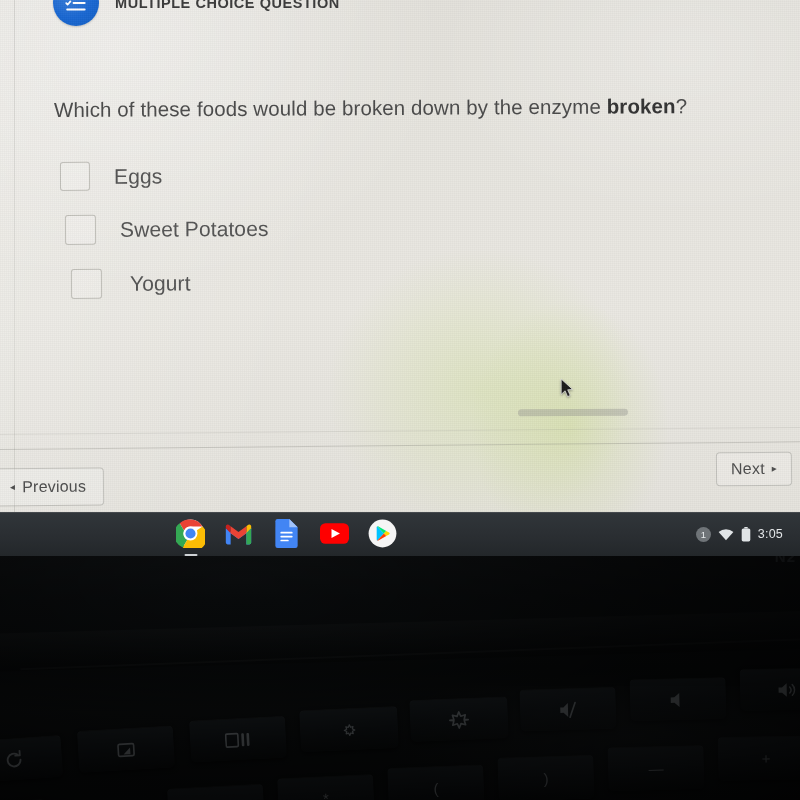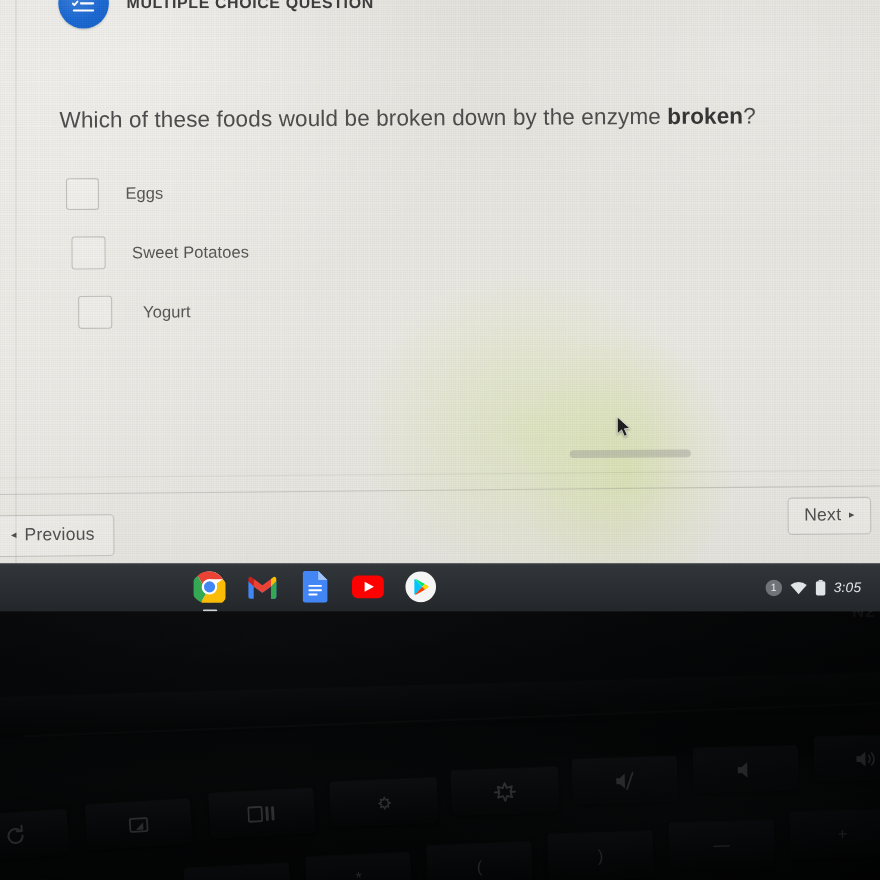--- a/index.html
+++ b/index.html
@@ -123,21 +123,21 @@
     border:1.6px solid #c0bfb9;
     border-radius:3px;
     background:rgba(255,255,255,.16);
     flex:0 0 auto;
   }
   .option:nth-child(2) .checkbox{ width:31px; height:30px; }
   .option:nth-child(3) .checkbox{ width:31px; height:30px; }
 
   .opt-label{
     margin-left:24px;
-    font-size:15px;
+    font-size:21px;
     color:#545454;
     letter-spacing:.1px;
     white-space:nowrap;
   }
   .option:nth-child(2) .opt-label{ }
   .option:nth-child(3) .opt-label{ margin-left:28px;text-align:center; }
 
   
   .hscroll{
     position:absolute; left:518px; top:409px;
@@ -236,21 +236,20 @@
     font-size:9.5px; line-height:15px;
     text-align:center;
     font-family:"Liberation Sans", sans-serif;
   }
   .tray svg{ display:block; }
   .tray-time{
     font-size:12.5px;
     color:#e3e6e8;
     letter-spacing:.2px;
     font-family:"Liberation Sans", sans-serif;
-    font-style:italic;
   }
 
   
   #body{
     position:absolute;
     left:0; top:556px; width:800px; height:244px;
     background:
       linear-gradient(180deg,#131618 0%, #0e1113 18%, #0b0e0f 46%, #101314 64%, #0c0f10 100%);
     overflow:hidden;
   }

